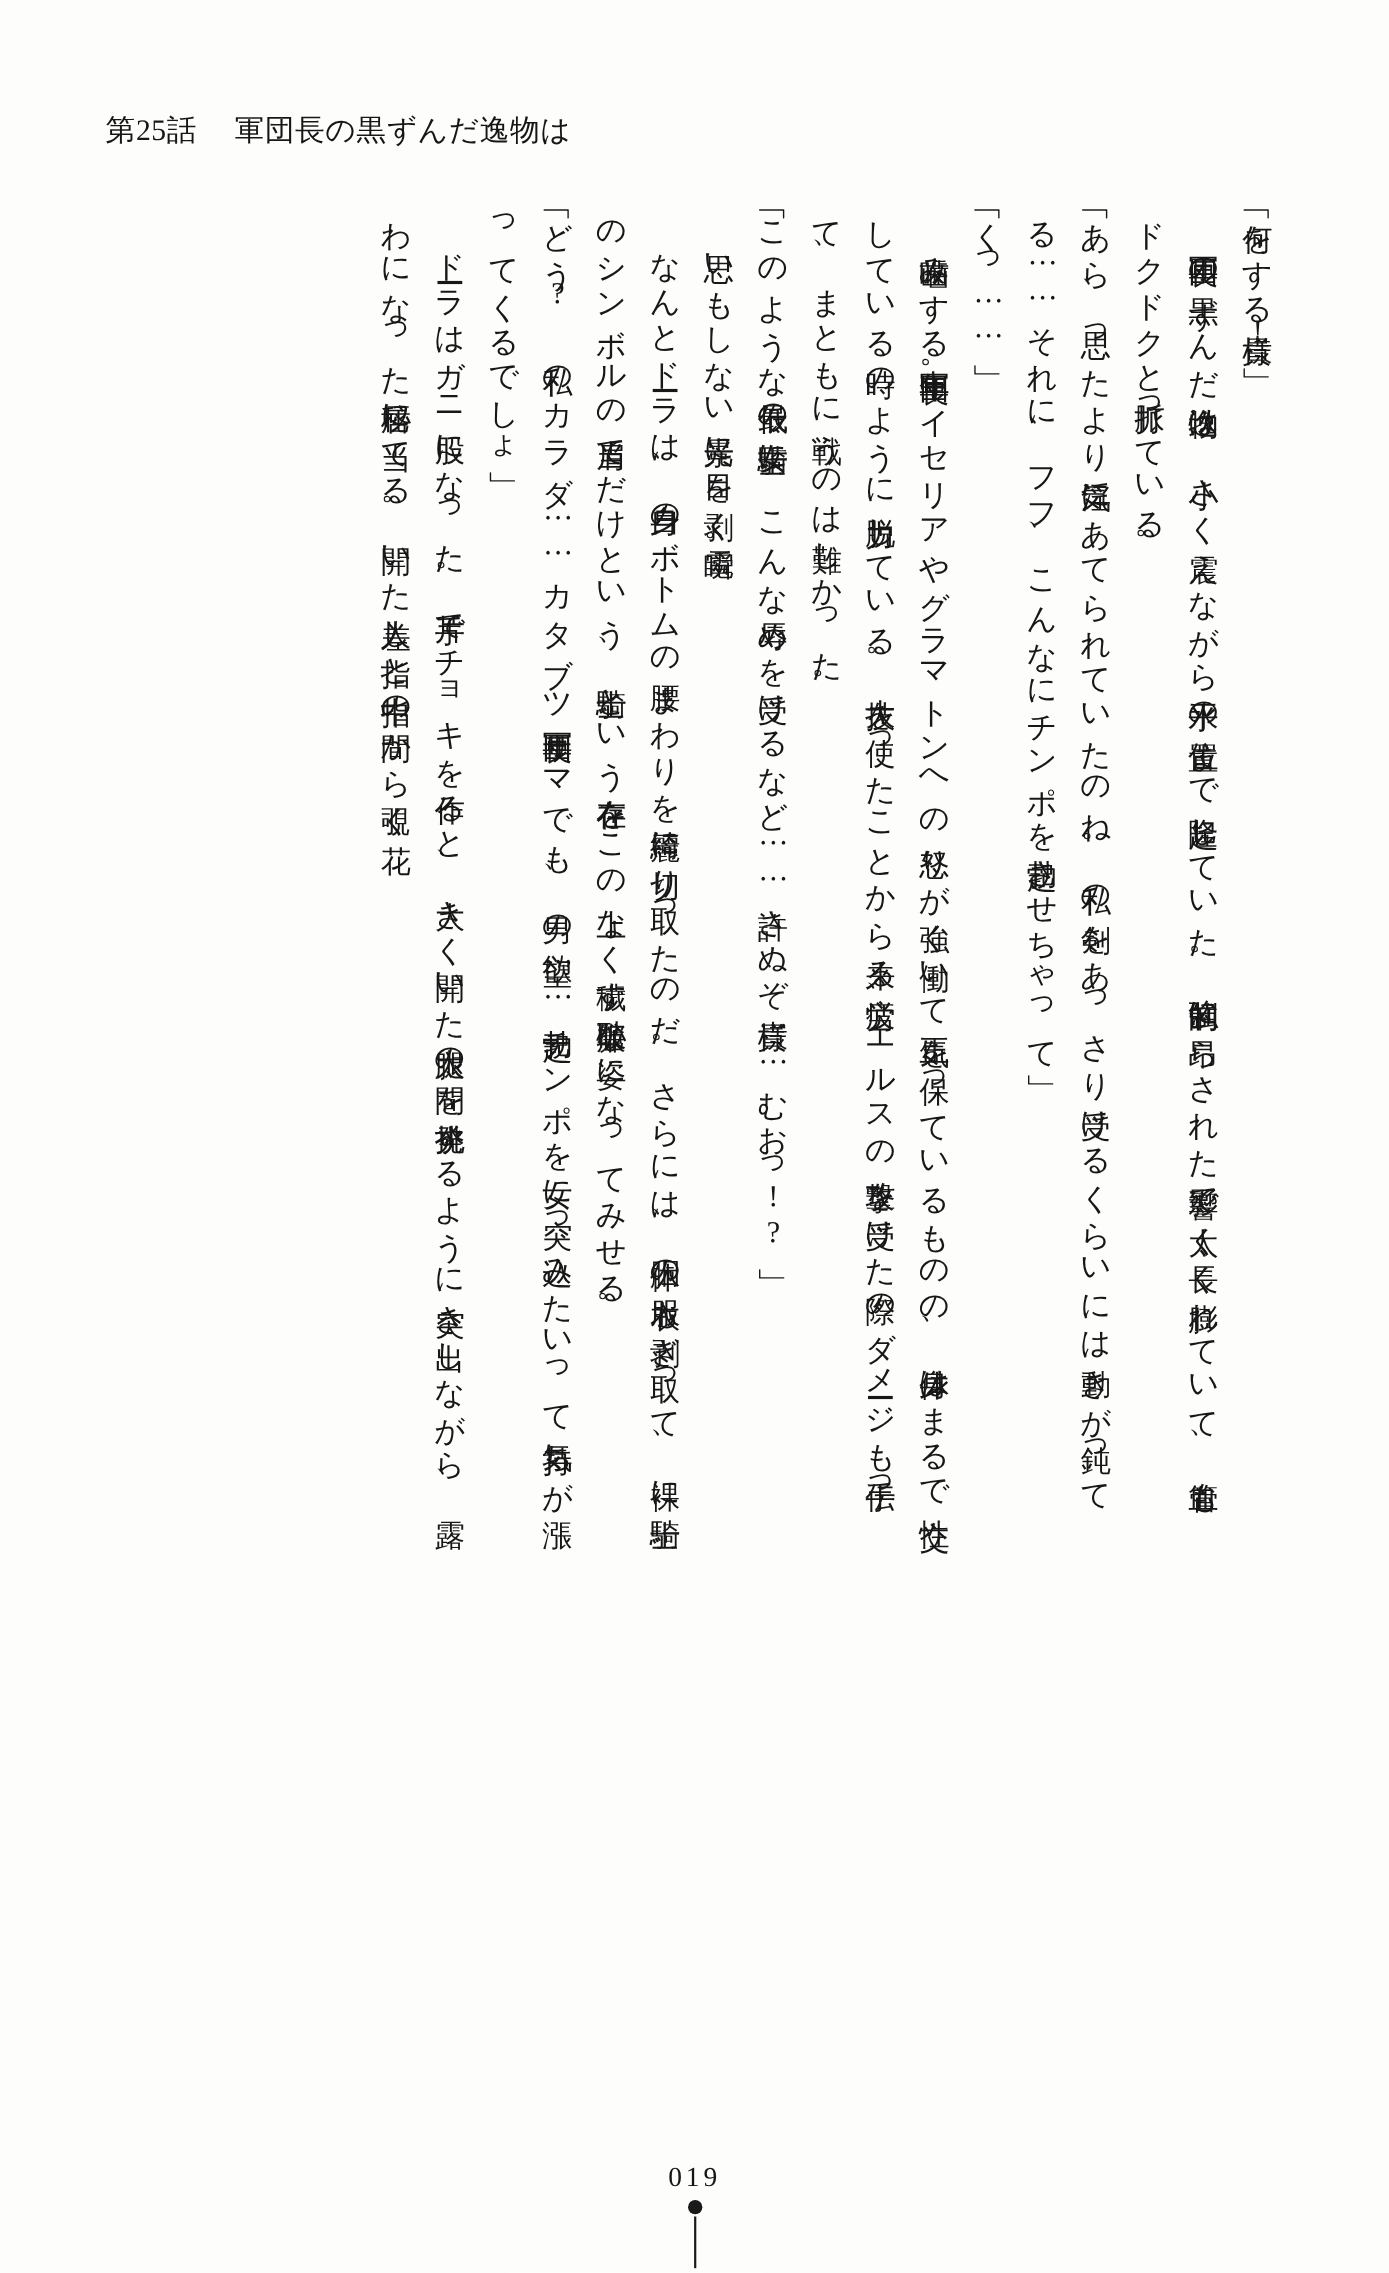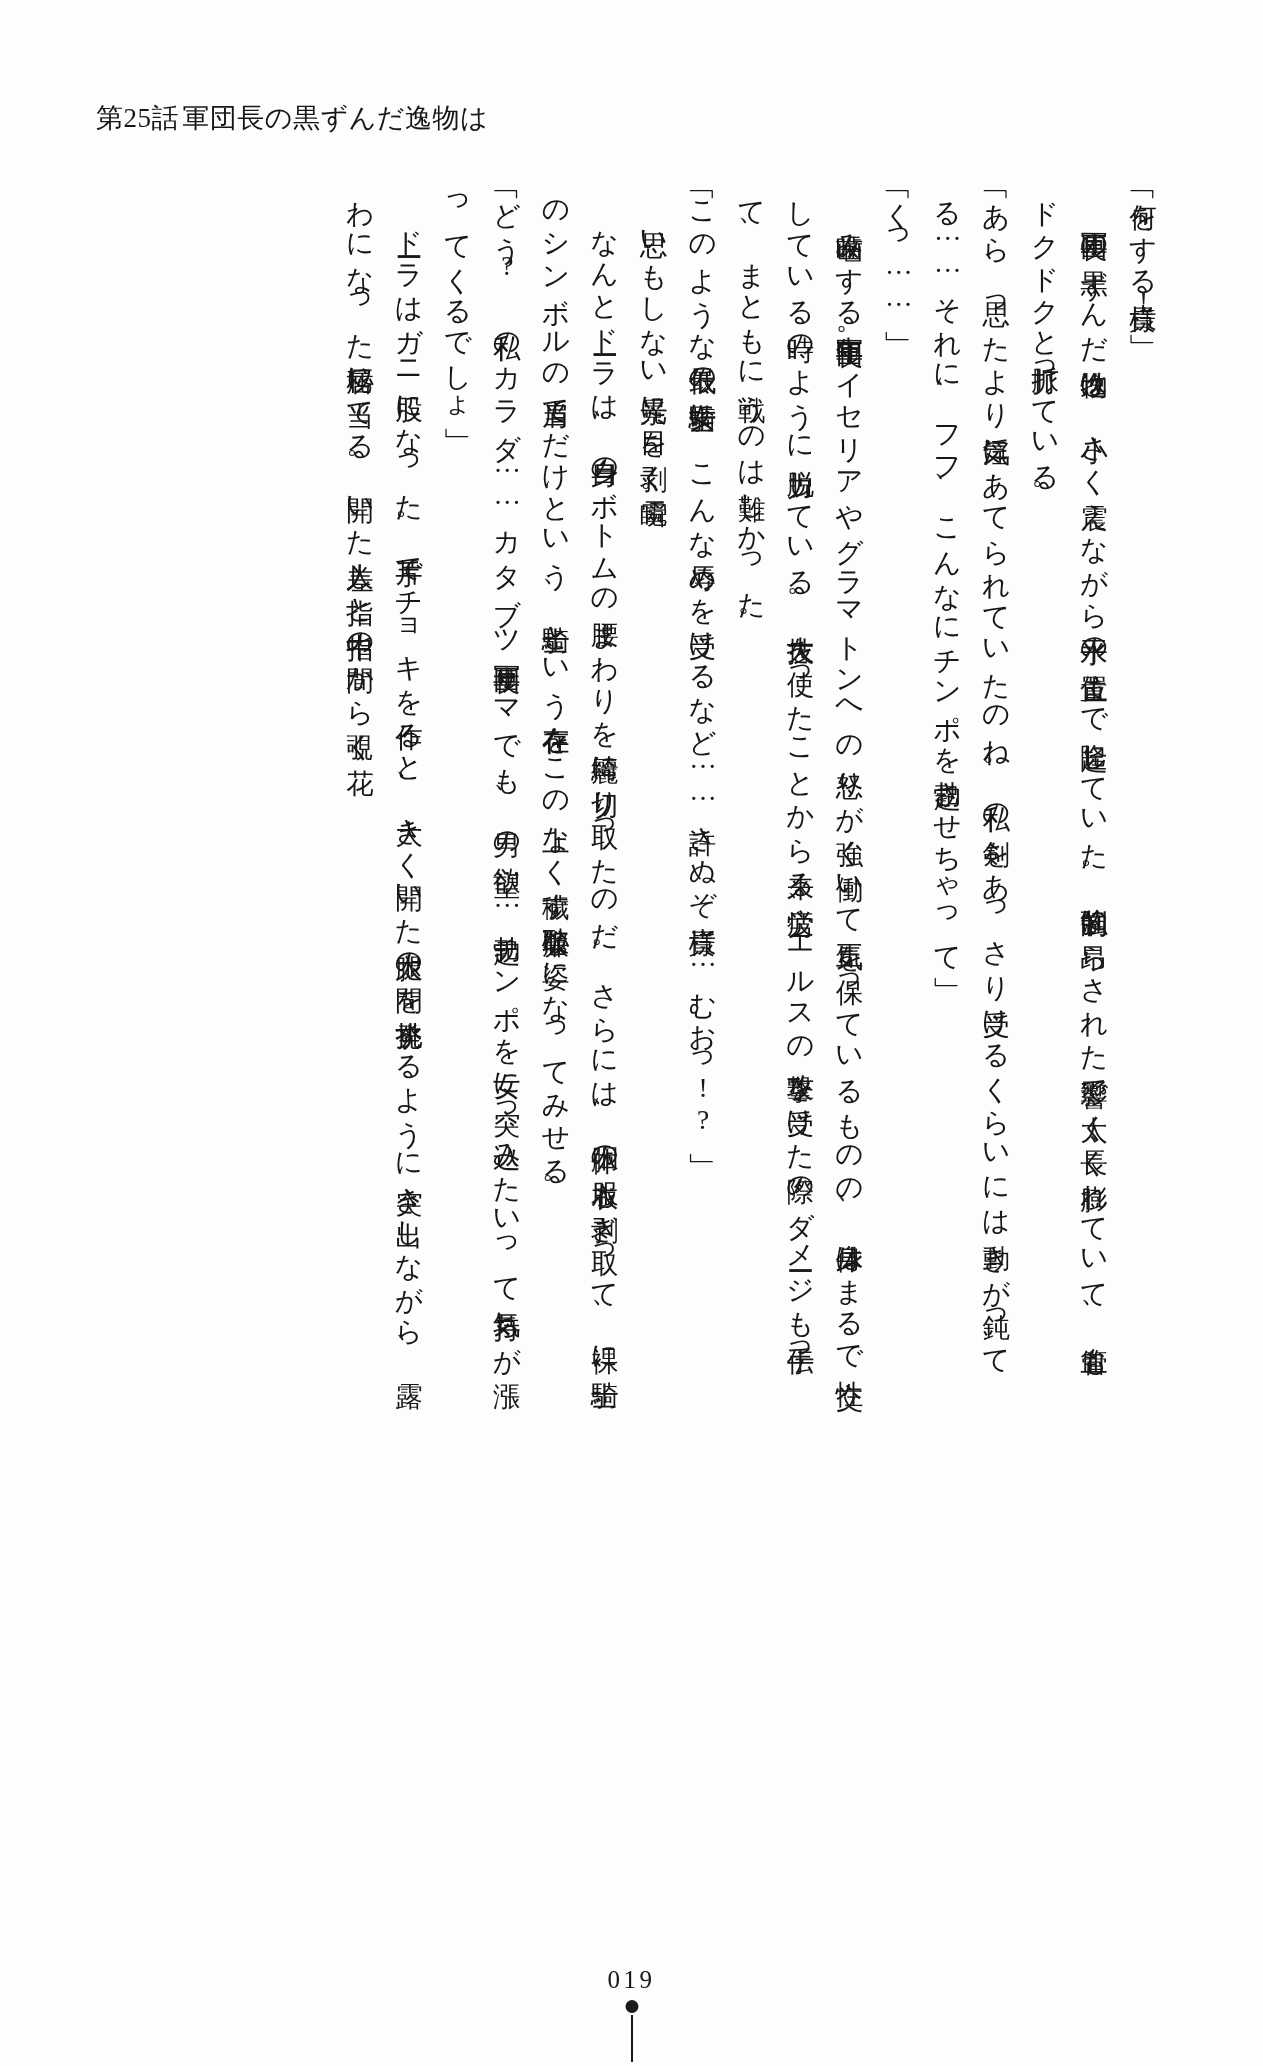--- a/index.html
+++ b/index.html
@@ -26,21 +26,21 @@
   .running-head {
     position: absolute;
     top: 100px;
     left: 96px;
     font-size: 27px;
     letter-spacing: 0.02em;
     white-space: nowrap;
     color: #161616;
   }
   .running-head .chapter-no {
-    margin-right: 3px;
+    margin-right: 34px;
     text-align: center;
   }
 
   
   .body-text {
     position: absolute;
     top: 182px;
     right: 96px;
     height: 1180px;
     width: 1080px;

